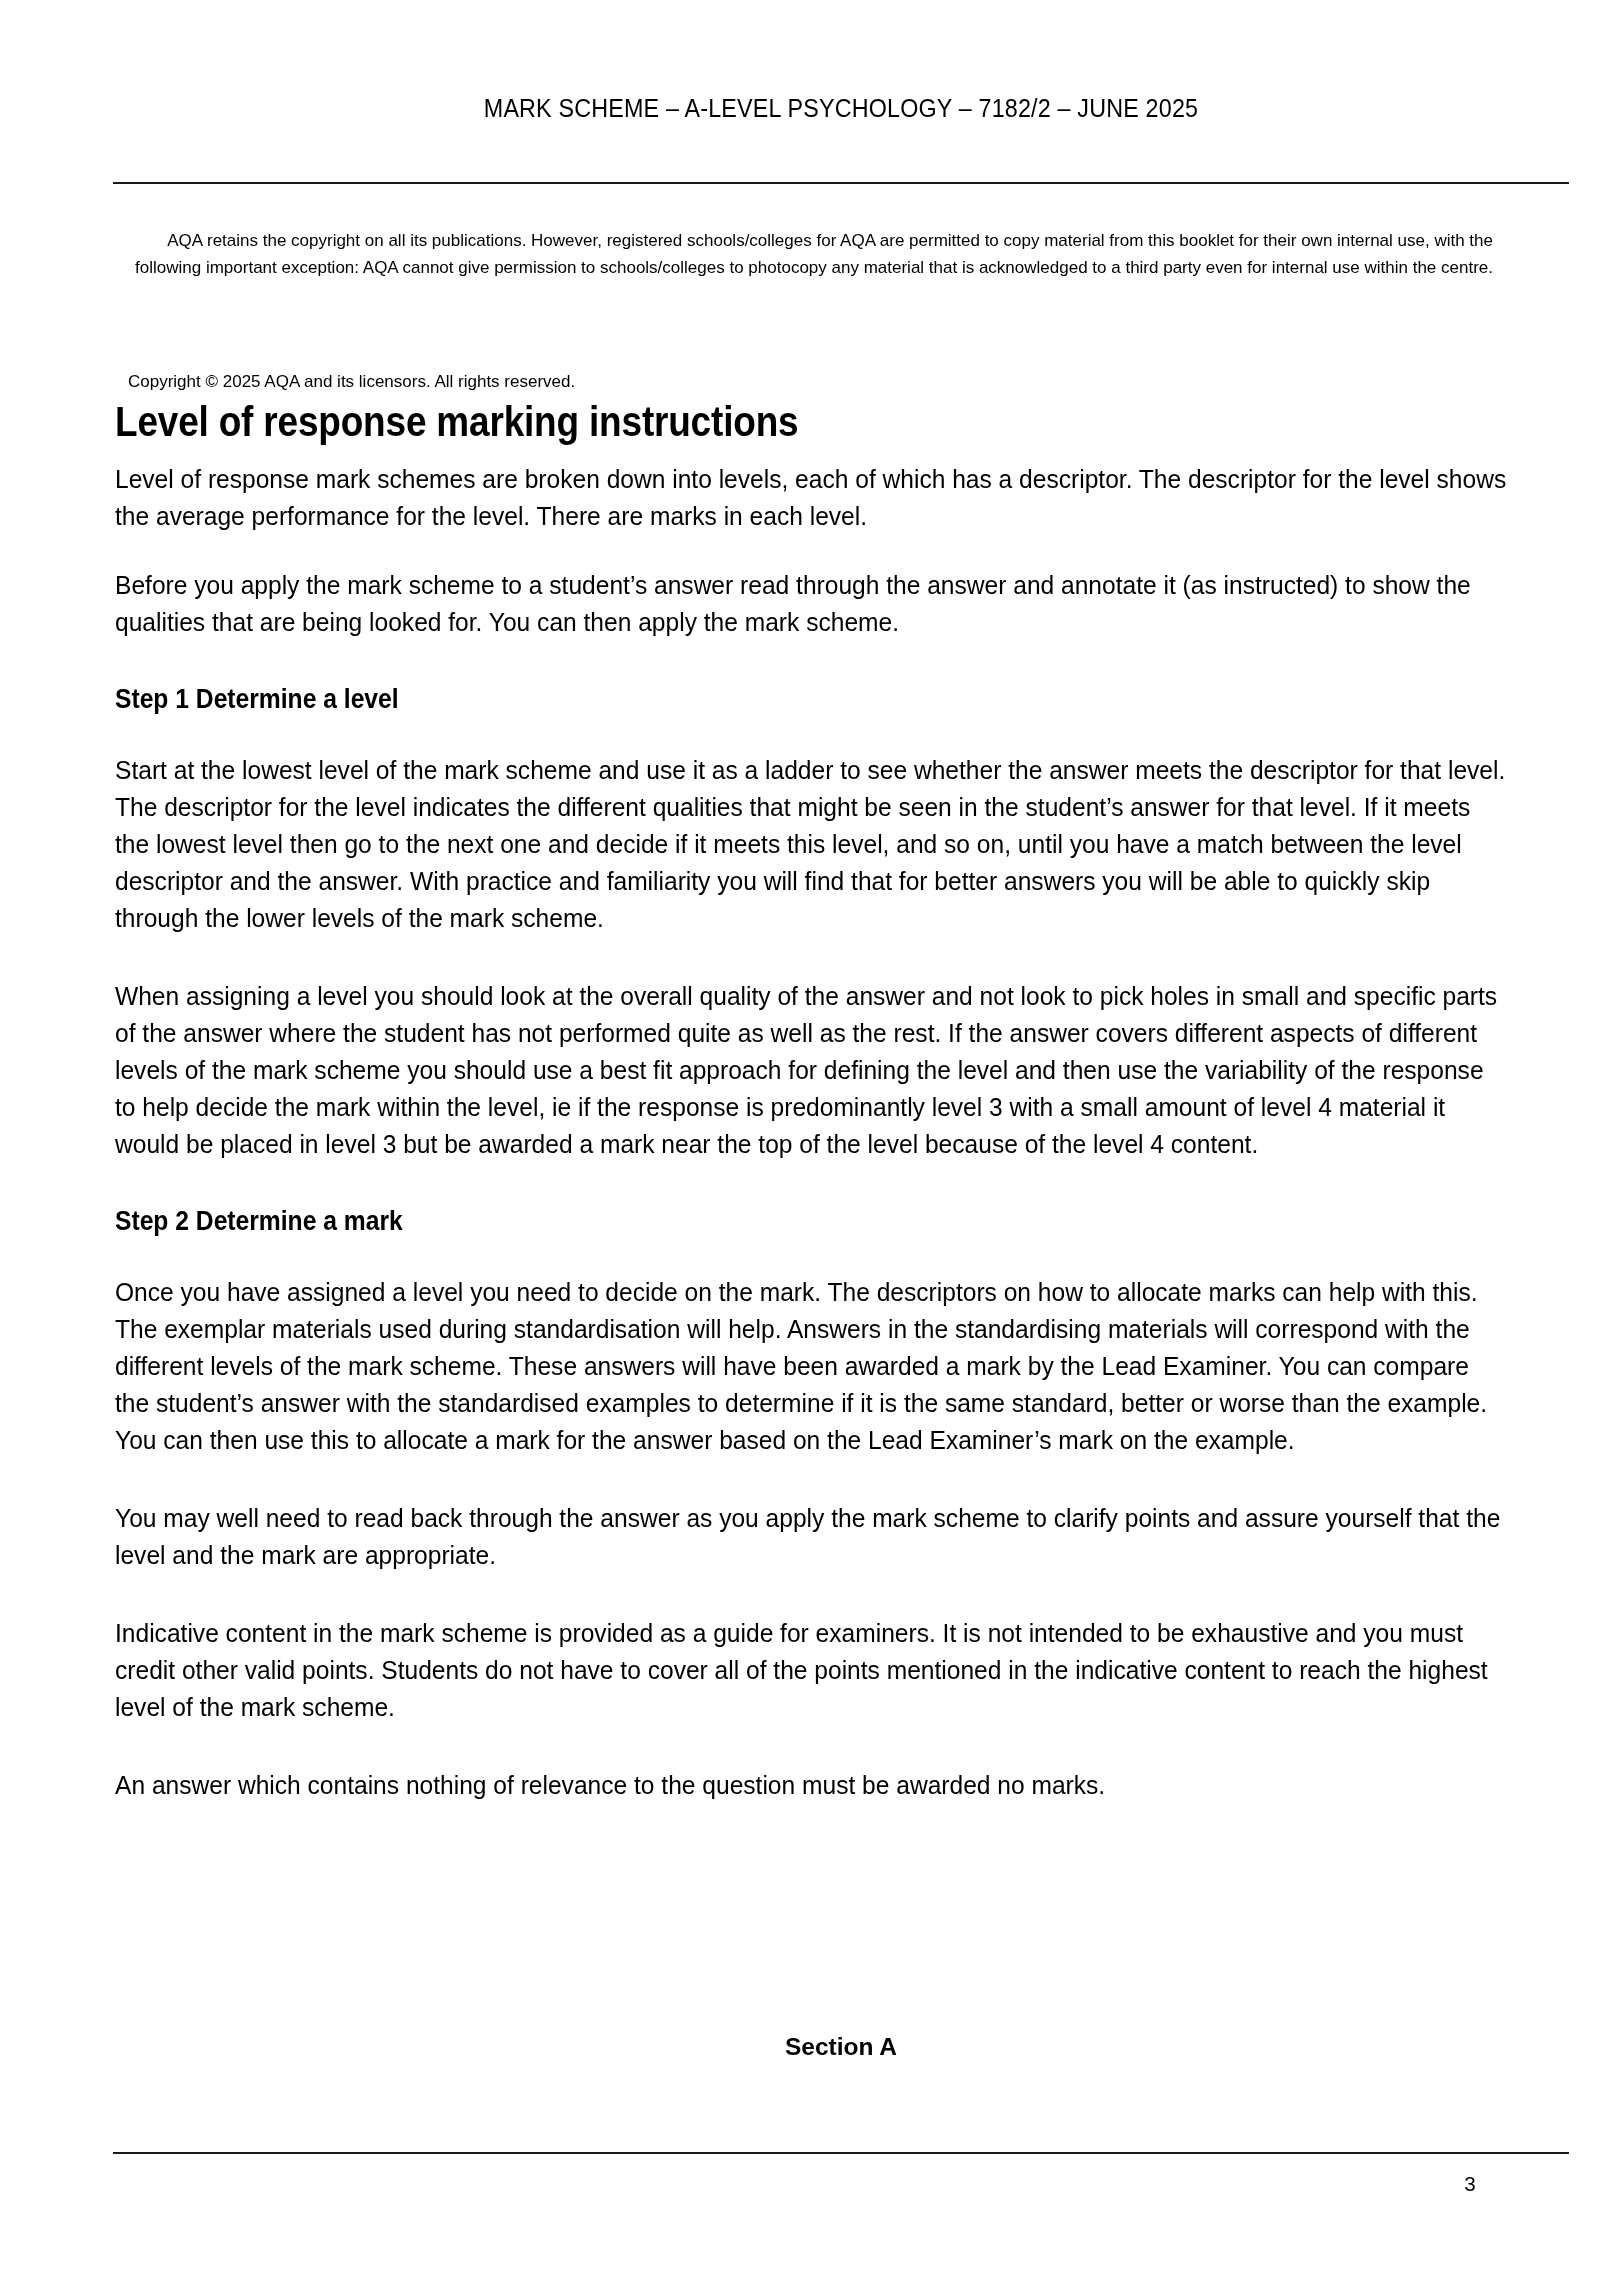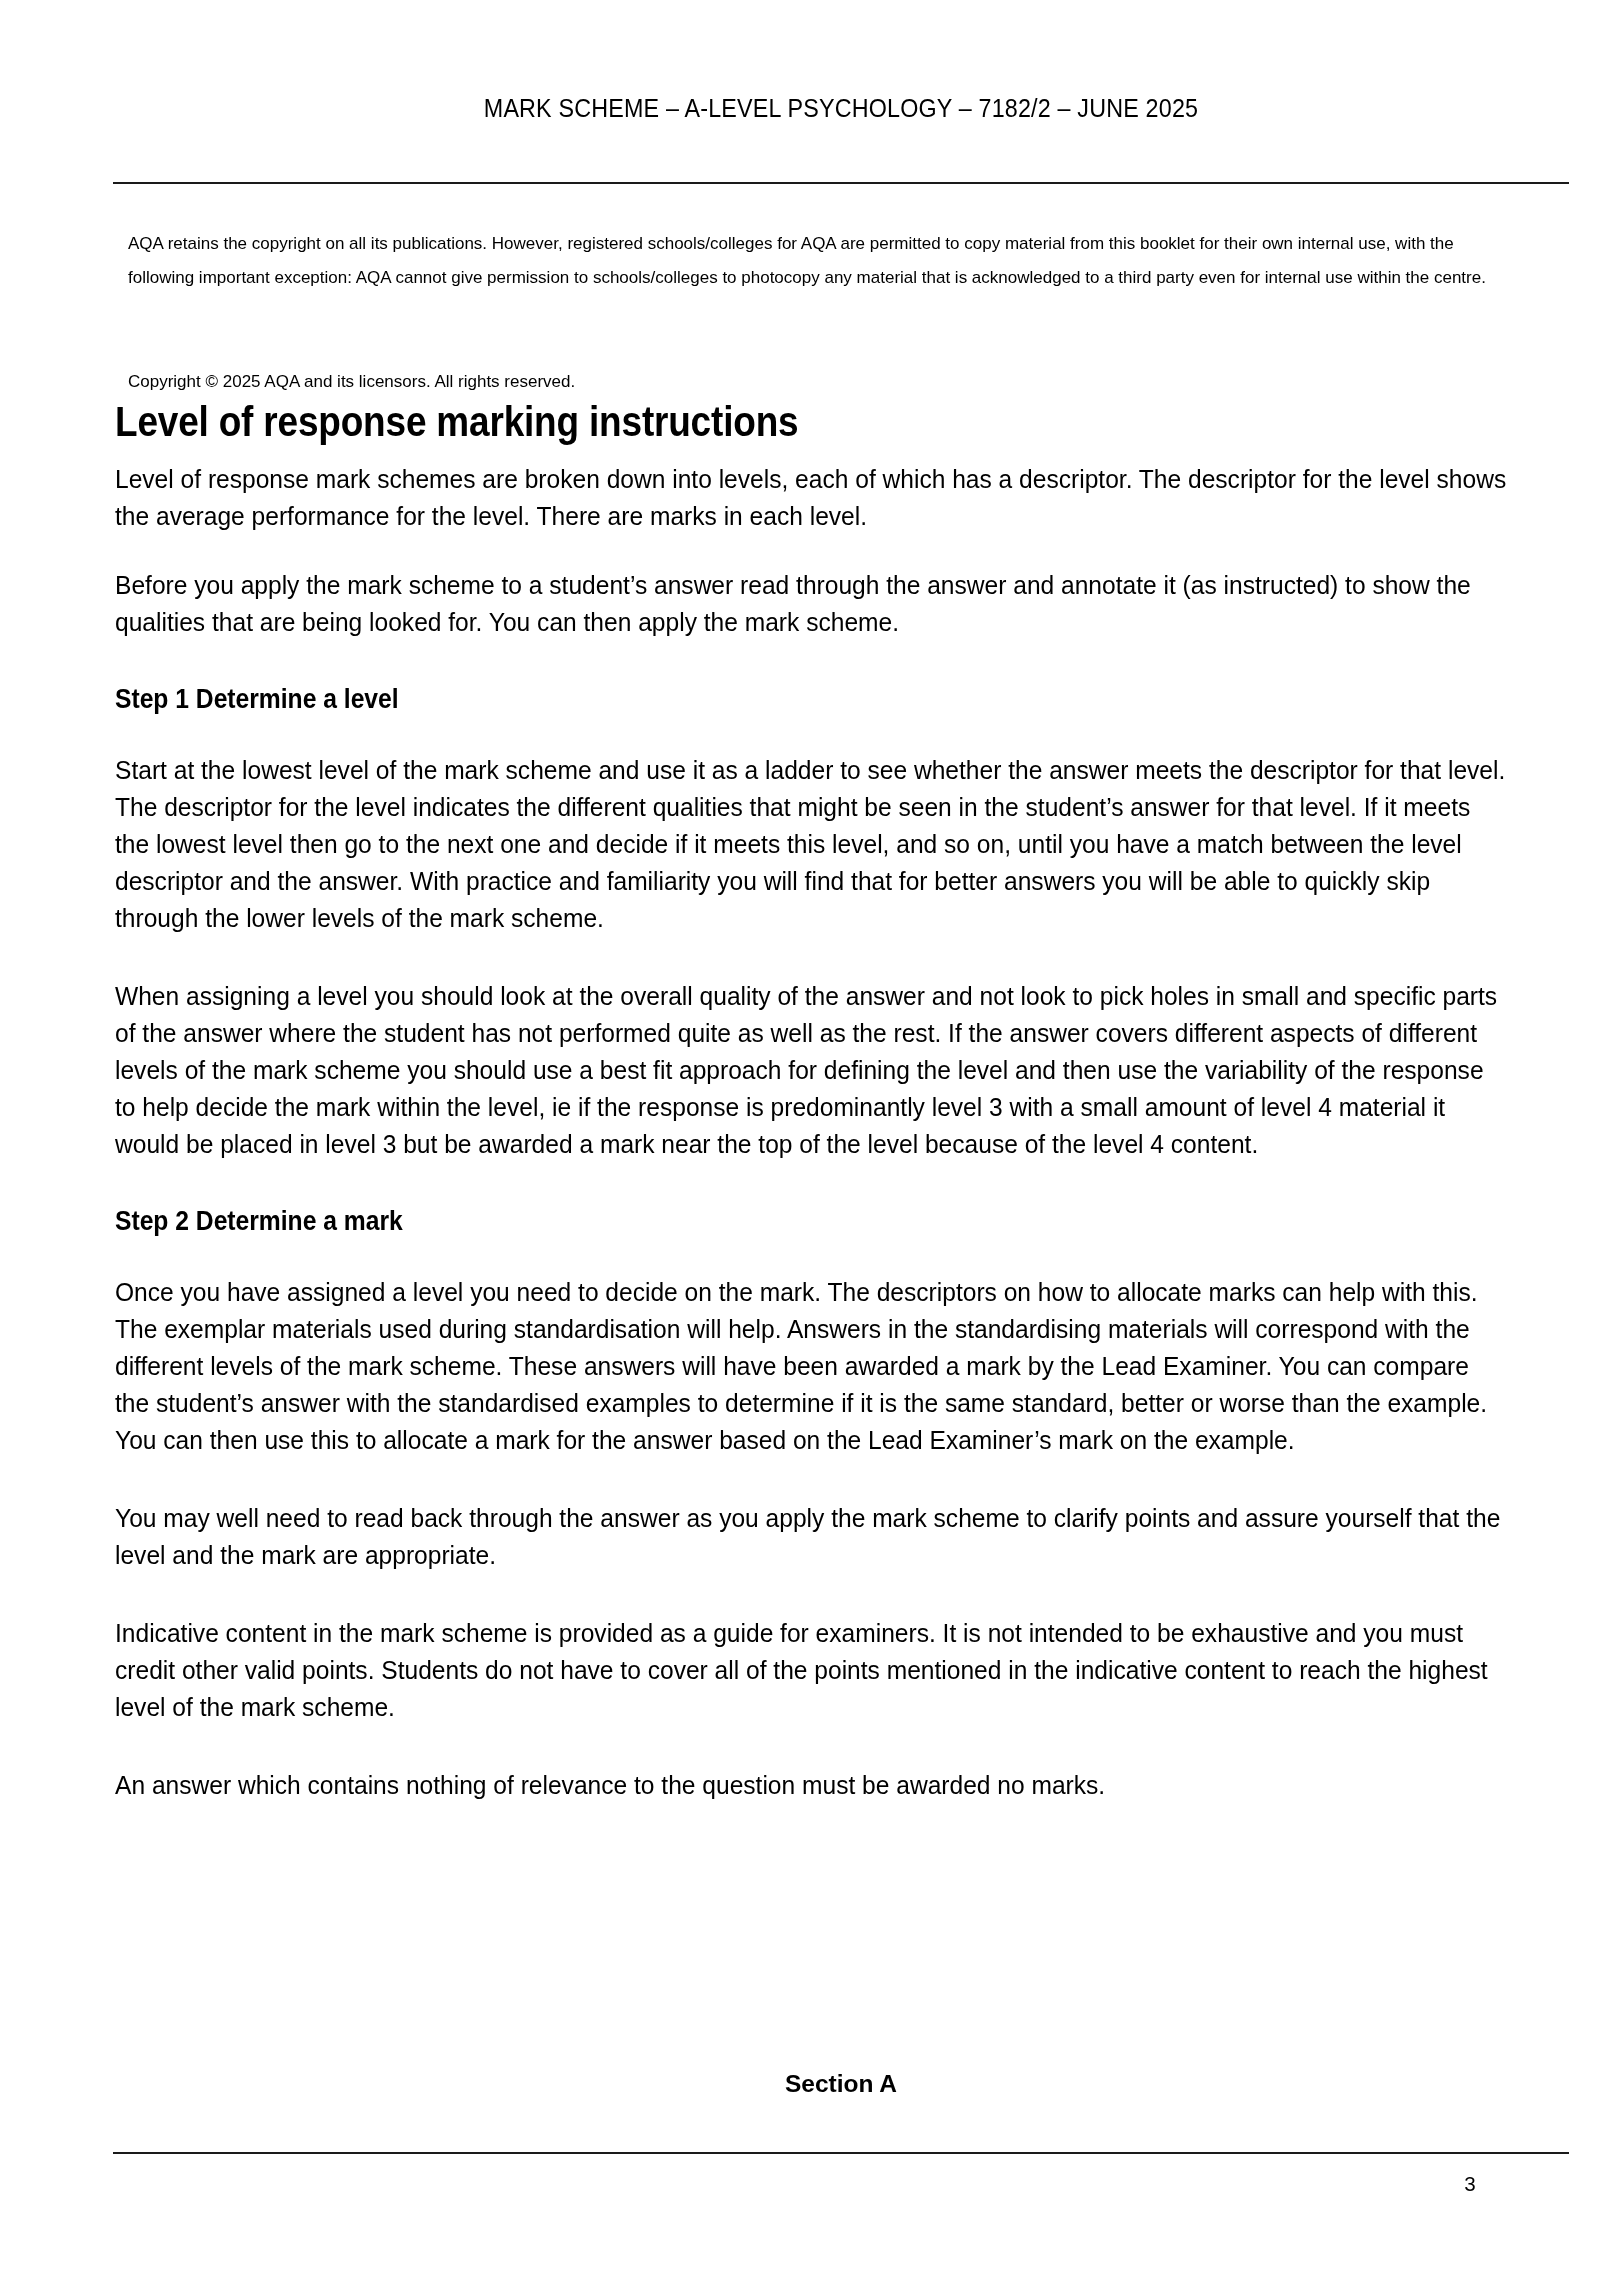--- a/index.html
+++ b/index.html
@@ -57,22 +57,22 @@
     border-top: 2.9px solid #1a1a1a;
   }
 
   
   .copyright-block {
     position: absolute;
     left: 128px;
     top: 227px;
     width: 1365px;
     font-size: 17px;
-    line-height: 34px;
-    text-align: left;
+    line-height: 27px;
+    text-align: right;
   }
   .copyright-line {
     position: absolute;
     left: 128px;
     top: 342px;
     font-size: 17px;
     line-height: 23.5px;
     margin-top: 28px;
   }
 
@@ -118,21 +118,20 @@
   }
   .para.loose { margin-bottom: 41px; }
 
   
   .section-heading {
     position: absolute;
     left: 113px;
     width: 1456px;
     text-align: center;
     font-weight: bold;
-    margin-top: 37px;
   }
   .section-a { top: 2033px; font-size: 24.5px; }
   .section-topic { top: 2106px; font-size: 24.5px; }
 
   
   .page-number {
     position: absolute;
     left: 1372px;
     top: 2172px;
     width: 196px;

